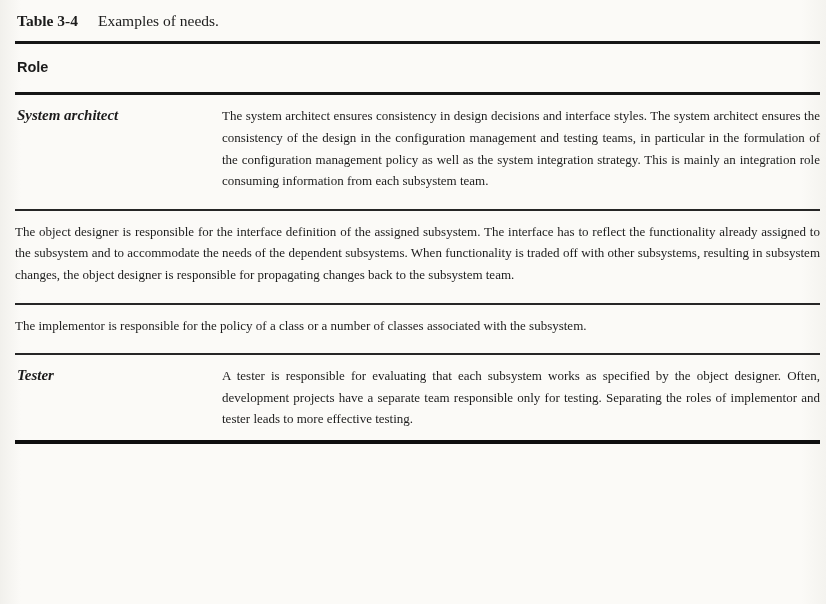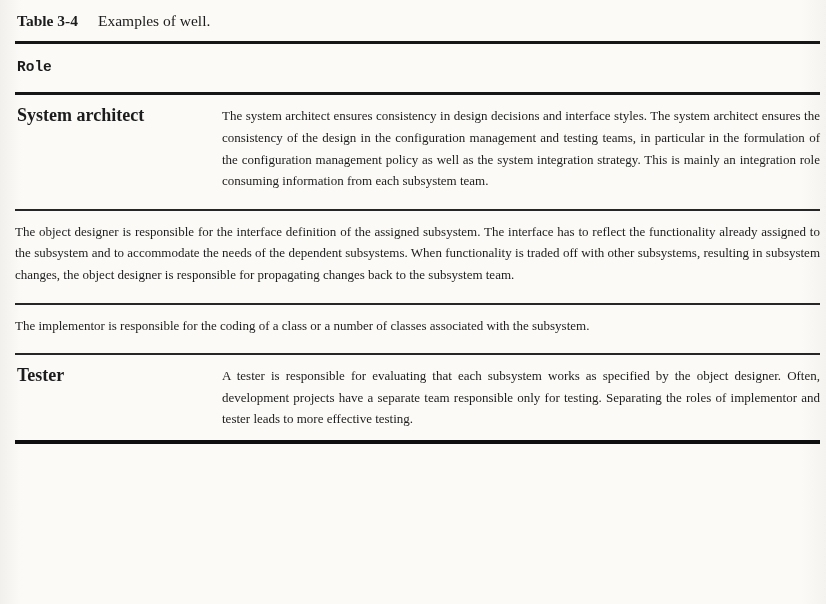--- a/index.html
+++ b/index.html
@@ -39,21 +39,21 @@
   .rule.thick { height: 3px; }
   .rule.thin  { height: 1.5px; background: #262626; }
   .rule.bottom { height: 4px; background: #0f0f0f; }
   .row {
     display: flex;
     align-items: flex-start;
   }
   .header-row {
     padding-top: 15px;
     padding-bottom: 16px;
-    font-family: Liberation Mono, monospace;
+    font-family: Liberation Sans, sans-serif;
     font-weight: bold;
     font-size: 14.5px;
     line-height: 17px;
   }
   .body-row {
     padding-top: 10px;
     padding-bottom: 17px;
   }
   .body-row.last {
     padding-bottom: 10px;
@@ -63,36 +63,37 @@
     box-sizing: border-box;
     padding-left: 2px;
     padding-right: 14px;
   }
   .col-resp {
     flex: 1 1 auto;
     min-width: 0;
   }
   .role-name {
     font-weight: bold;
-    font-size: 18px;
+    font-size: 15px;
     line-height: 21.8px;
+    font-style: italic;
   }
   .body-text {
     font-size: 13px;
     line-height: 21.8px;
     text-align: justify;
   }
 </style>
 </head>
 <body>
 
 <div class="page">
 
   <div class="caption">
-    <span class="caption-label">Table 3-4</span><span class="caption-text">Examples of well.</span>
+    <span class="caption-label">Table 3-4</span><span class="caption-text">Examples of needs.</span>
   </div>
 
   <div class="rule thick"></div>
 
   <div class="row header-row">
     <div class="col-role">Role</div>
   </div>
 
   <div class="rule thick"></div>
 
@@ -103,21 +104,21 @@
 
   <div class="rule thin"></div>
 
   <div class="row body-row">
     <div class="col-resp body-text">The object designer is responsible for the interface definition of the assigned subsystem. The interface has to reflect the functionality already assigned to the subsystem and to accommodate the needs of the dependent subsystems. When functionality is traded off with other subsystems, resulting in subsystem changes, the object designer is responsible for propagating changes back to the subsystem team.</div>
   </div>
 
   <div class="rule thin"></div>
 
   <div class="row body-row">
-    <div class="col-resp body-text">The implementor is responsible for the coding of a class or a number of classes associated with the subsystem.</div>
+    <div class="col-resp body-text">The implementor is responsible for the policy of a class or a number of classes associated with the subsystem.</div>
   </div>
 
   <div class="rule thin"></div>
 
   <div class="row body-row last">
     <div class="col-role role-name">Tester</div>
     <div class="col-resp body-text">A tester is responsible for evaluating that each subsystem works as specified by the object designer. Often, development projects have a separate team responsible only for testing. Separating the roles of implementor and tester leads to more effective testing.</div>
   </div>
 
   <div class="rule bottom"></div>

